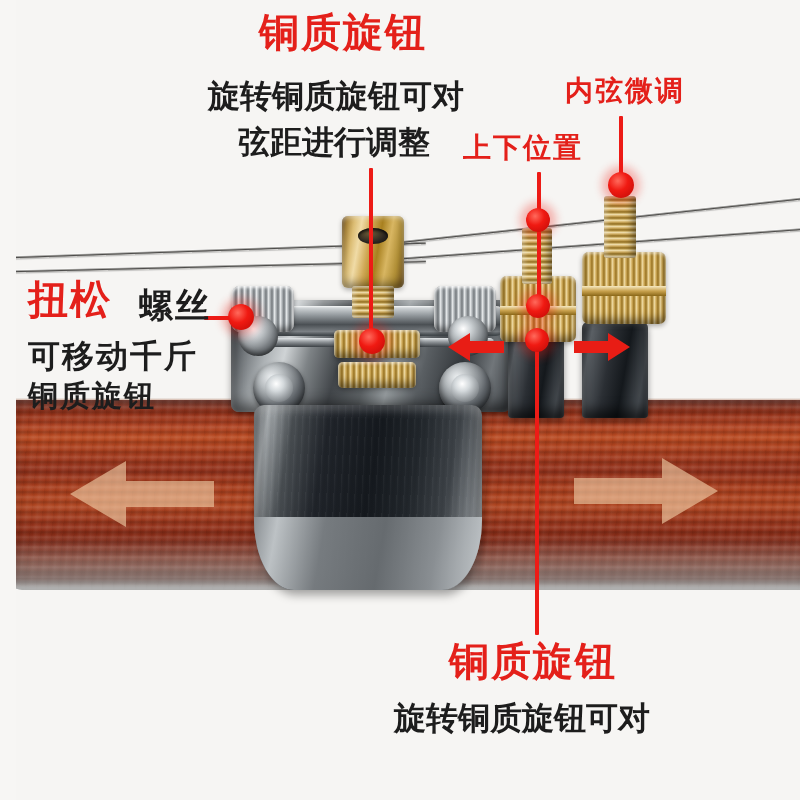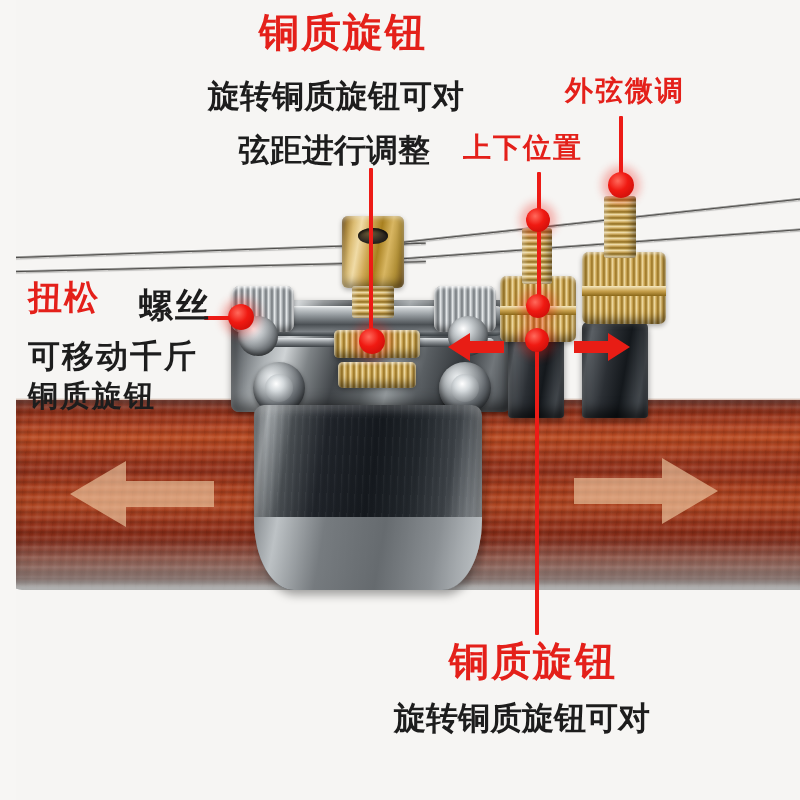--- a/index.html
+++ b/index.html
@@ -19,26 +19,26 @@
   
   .title-red{
     color:#e4201a;font-weight:bold;letter-spacing:2px;
     white-space:nowrap;line-height:1.0;
   }
   .body-black{
     color:#1d1d1d;font-weight:bold;white-space:nowrap;line-height:1.18;
   }
   .t-main-title{font-size:40px;left:243px;top:16px;}
   .t-main-l1{font-size:32px;left:192px;top:80px;}
-  .t-main-l2{font-size:32px;left:222px;top:126px;margin-top:8px;}
+  .t-main-l2{font-size:32px;left:222px;top:126px;}
 
   .t-outer{font-size:28px;left:447px;top:136px;}
   .t-inner{font-size:28px;left:549px;top:79px;}
 
-  .t-left-red{font-size:34px;left:12px;top:283px;}
+  .t-left-red{font-size:40px;left:12px;top:283px;}
   .t-left-black{font-size:34px;left:123px;top:283px;
      color:#1d1d1d;font-weight:bold;white-space:nowrap;letter-spacing:2px;}
   .t-left-l1{font-size:32px;left:12px;top:340px;letter-spacing:2px;}
   .t-left-l2{font-size:30px;left:12px;top:381px;letter-spacing:2px;}
 
   .t-bot-title{font-size:40px;left:433px;top:645px;}
   .t-bot-l1{font-size:32px;left:378px;top:702px;}
   .t-bot-l2{font-size:32px;left:356px;top:746px;}
 
   
@@ -272,21 +272,21 @@
   <div class="abs dot" style="left:212px;top:304px;width:26px;height:26px;"></div>
 
   <div class="abs lead-v" style="left:519px;top:340px;height:295px;"></div>
   <div class="abs dot" style="left:509px;top:328px;width:24px;height:24px;"></div>
 
   <div class="abs title-red t-main-title">铜质旋钮</div>
   <div class="abs body-black t-main-l1">旋转铜质旋钮可对</div>
   <div class="abs body-black t-main-l2">弦距进行调整</div>
 
   <div class="abs title-red t-outer">上下位置</div>
-  <div class="abs title-red t-inner">外弦微调</div>
+  <div class="abs title-red t-inner">内弦微调</div>
 
   <div class="abs title-red t-left-red">扭松</div>
   <div class="abs t-left-black">螺丝</div>
   <div class="abs body-black t-left-l1">可移动千斤</div>
   <div class="abs body-black t-left-l2">铜质旋钮</div>
 
   <div class="abs title-red t-bot-title">铜质旋钮</div>
   <div class="abs body-black t-bot-l1">旋转铜质旋钮可对</div>
 
 </div>

